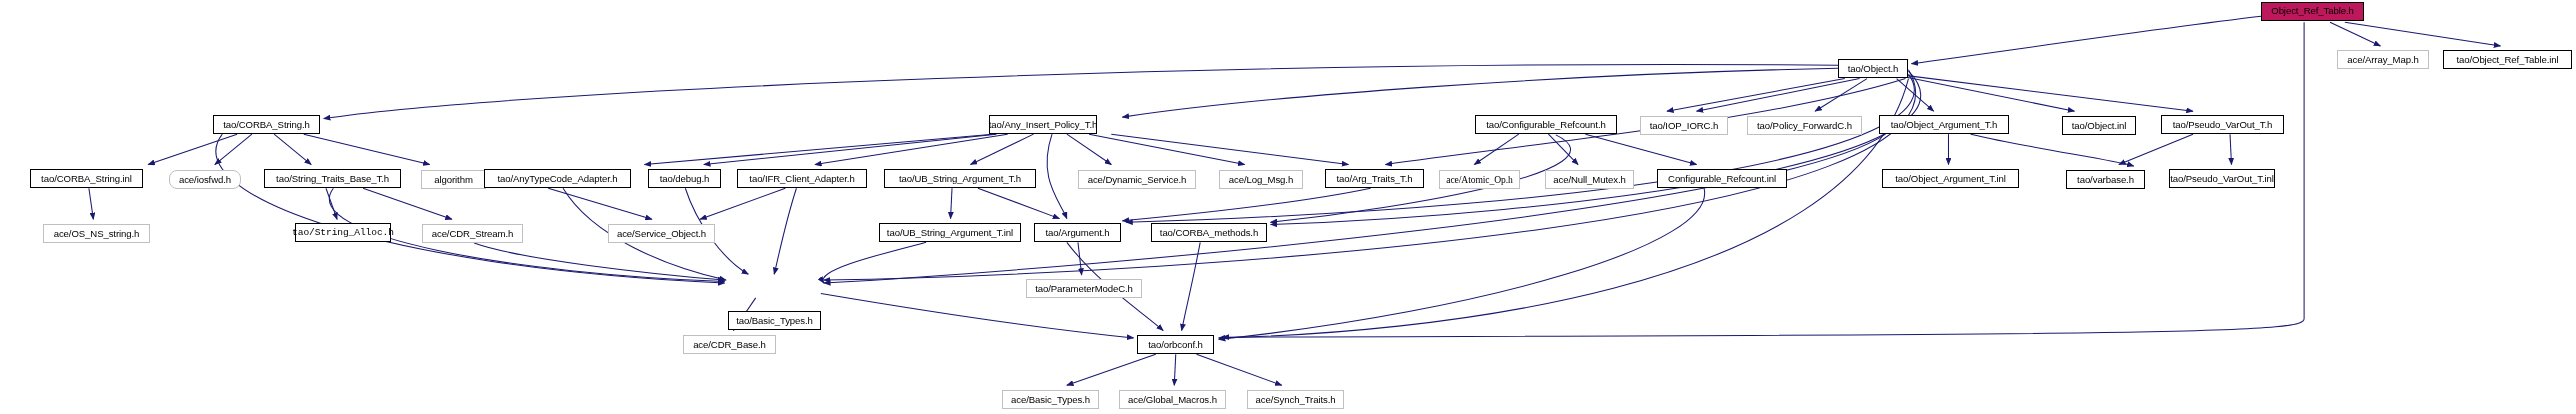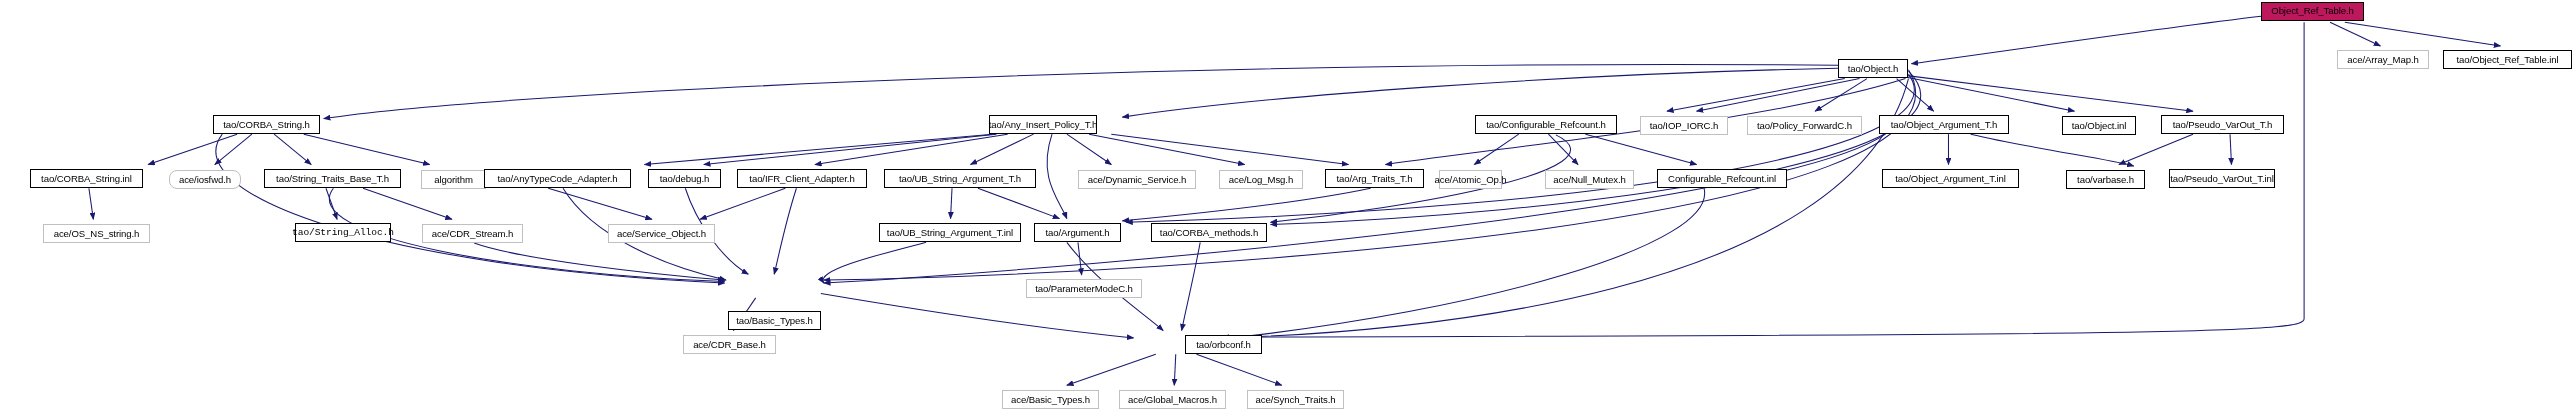--- a/index.html
+++ b/index.html
@@ -138,35 +138,35 @@
       <div class="node" style="left: 169px; top: 170px; width: 72px; border-radius: 8px;">ace/iosfwd.h</div>
       <div class="node strong" style="left: 264px; top: 169px; width: 137px;">tao/String_Traits_Base_T.h</div>
       <div class="node" style="left: 421px; top: 170px; width: 65px;">algorithm</div>
       <div class="node strong" style="left: 484px; top: 169px; width: 147px;">tao/AnyTypeCode_Adapter.h</div>
       <div class="node strong" style="left: 648px; top: 169px; width: 73px;">tao/debug.h</div>
       <div class="node strong" style="left: 737px; top: 169px; width: 130px;">tao/IFR_Client_Adapter.h</div>
       <div class="node strong" style="left: 884px; top: 169px; width: 152px;">tao/UB_String_Argument_T.h</div>
       <div class="node" style="left: 1078px; top: 170px; width: 118px;">ace/Dynamic_Service.h</div>
       <div class="node" style="left: 1219px; top: 170px; width: 84px;">ace/Log_Msg.h</div>
       <div class="node strong" style="left: 1325px; top: 169px; width: 99px;">tao/Arg_Traits_T.h</div>
-      <div class="node" style="left: 1439px; top: 170px; width: 63px;">ace/Atomic_Op.h</div>
+      <div class="node" style="left: 1439px; top: 170px; width: 81px; font-family: Liberation Serif, serif;">ace/Atomic_Op.h</div>
       <div class="node" style="left: 1545px; top: 170px; width: 89px;">ace/Null_Mutex.h</div>
       <div class="node strong" style="left: 1657px; top: 169px; width: 130px;">Configurable_Refcount.inl</div>
       <div class="node strong" style="left: 1882px; top: 169px; width: 137px;">tao/Object_Argument_T.inl</div>
       <div class="node strong" style="left: 2066px; top: 170px; width: 79px;">tao/varbase.h</div>
       <div class="node strong" style="left: 2169px; top: 169px; width: 106px;">tao/Pseudo_VarOut_T.inl</div>
       <div class="node" style="left: 43px; top: 224px; width: 107px;">ace/OS_NS_string.h</div>
       <div class="node strong" style="left: 295px; top: 223px; width: 96px; font-family: Liberation Mono, monospace;">tao/String_Alloc.h</div>
       <div class="node" style="left: 422px; top: 224px; width: 101px;">ace/CDR_Stream.h</div>
       <div class="node" style="left: 608px; top: 224px; width: 107px;">ace/Service_Object.h</div>
       <div class="node strong" style="left: 879px; top: 223px; width: 142px;">tao/UB_String_Argument_T.inl</div>
       <div class="node strong" style="left: 1034px; top: 223px; width: 87px;">tao/Argument.h</div>
       <div class="node strong" style="left: 1151px; top: 223px; width: 116px;">tao/CORBA_methods.h</div>
       <div class="node strong" style="left: 728px; top: 279px; width: 93px; margin-top: 32px;">tao/Basic_Types.h</div>
       <div class="node" style="left: 1026px; top: 279px; width: 116px;">tao/ParameterModeC.h</div>
       <div class="node" style="left: 683px; top: 335px; width: 93px;">ace/CDR_Base.h</div>
-      <div class="node strong" style="left: 1137px; top: 335px; width: 77px; margin-left: 48px;">tao/orbconf.h</div>
+      <div class="node strong" style="left: 1137px; top: 335px; width: 77px;">tao/orbconf.h</div>
       <div class="node" style="left: 1002px; top: 390px; width: 97px;">ace/Basic_Types.h</div>
       <div class="node" style="left: 1119px; top: 390px; width: 107px;">ace/Global_Macros.h</div>
       <div class="node" style="left: 1247px; top: 390px; width: 97px;">ace/Synch_Traits.h</div>
     </div>
 </div>
 
 
 </body></html>

